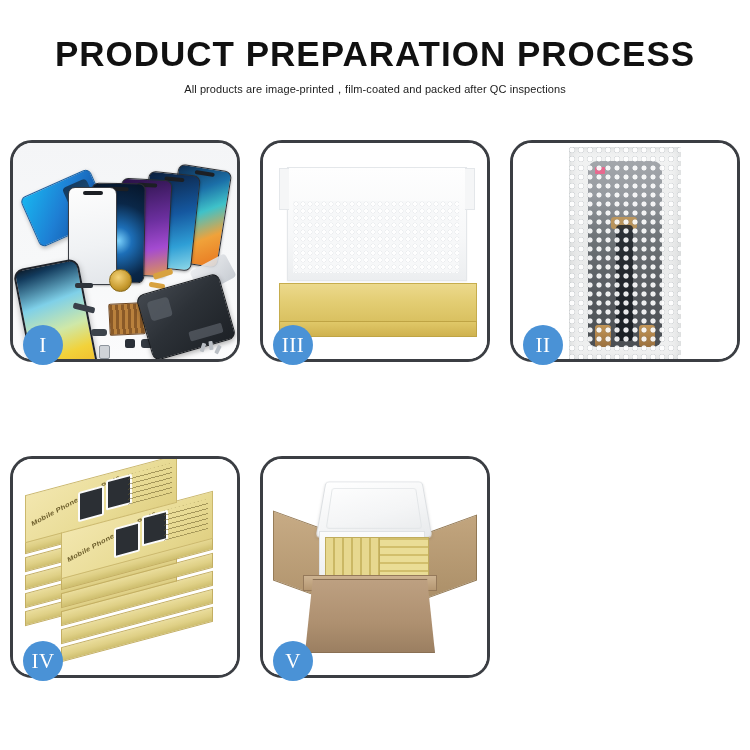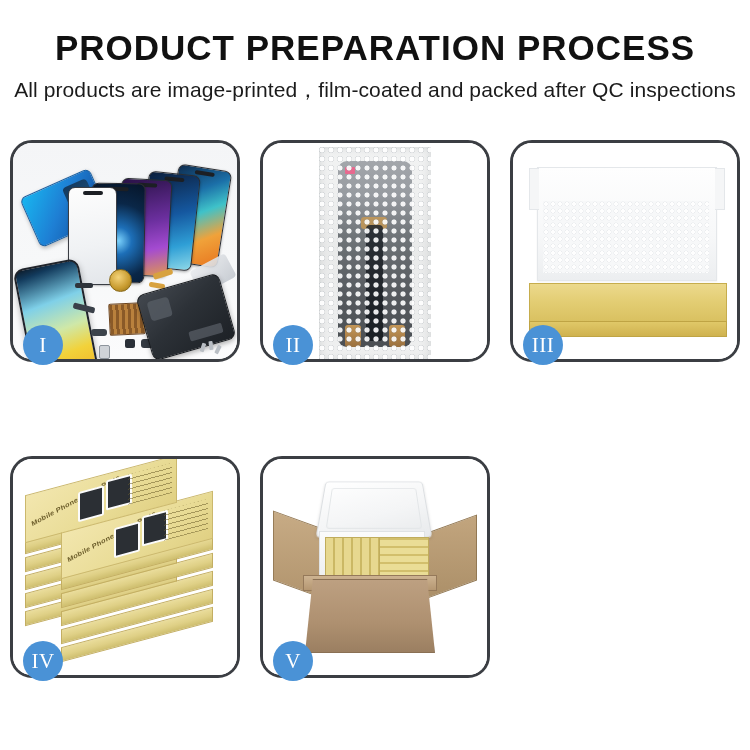--- a/index.html
+++ b/index.html
@@ -19,25 +19,25 @@
   .header {
     text-align: center;
     padding-top: 30px;
   }
   .title {
     font-size: 35px;
     font-weight: bold;
     letter-spacing: 1.0px;
     color: #111111;
     line-height: 1.05;
-    margin: 0;
+    margin: 6px;
     white-space: nowrap;
   }
   .subtitle {
-    font-size: 21px;
+    font-size: 11px;
     color: #1b1b1b;
     margin: 9px 0 0 0;
     letter-spacing: 0.1px;
     white-space: nowrap;
   }
 
   
   .grid {
     position: absolute;
     left: 0;
@@ -467,46 +467,46 @@
       <div class="screwgrp">
           <i></i>
           <i></i>
           <i></i>
         </div>
     </div>
     <div class="badge">I</div>
   </div>
 
   <div class="panel">
+    <div class="panel-inner p3">
+      <div class="lid-back"></div>
+      <div class="foam-back"></div>
+      <div class="tray-fill"></div>
+      <div class="tray"></div>
+      <div class="tray-front"></div>
+    </div>
+    <div class="badge">III</div>
+  </div>
+
+  <div class="panel">
     <div class="panel-inner p2">
       <div class="bw-bag">
         <div class="screen-in"></div>
         <div class="cable-top"></div>
         <div class="cable-in"></div>
         <div class="conn-l"></div>
         <div class="conn-r"></div>
         <div class="pink-label"></div>
         <div class="bubbles"></div>
       </div>
     </div>
     <div class="badge">II</div>
   </div>
 
   <div class="panel">
-    <div class="panel-inner p3">
-      <div class="lid-back"></div>
-      <div class="foam-back"></div>
-      <div class="tray-fill"></div>
-      <div class="tray"></div>
-      <div class="tray-front"></div>
-    </div>
-    <div class="badge">III</div>
-  </div>
-
-  <div class="panel">
     <div class="panel-inner p4">
       <div class="stack">
         <div class="slab l5"></div>
         <div class="slab l4"></div>
         <div class="slab l3"></div>
         <div class="slab l2"></div>
         <div class="slab l1"></div>
 
         <div class="slab r5"></div>
         <div class="slab r4"></div>

